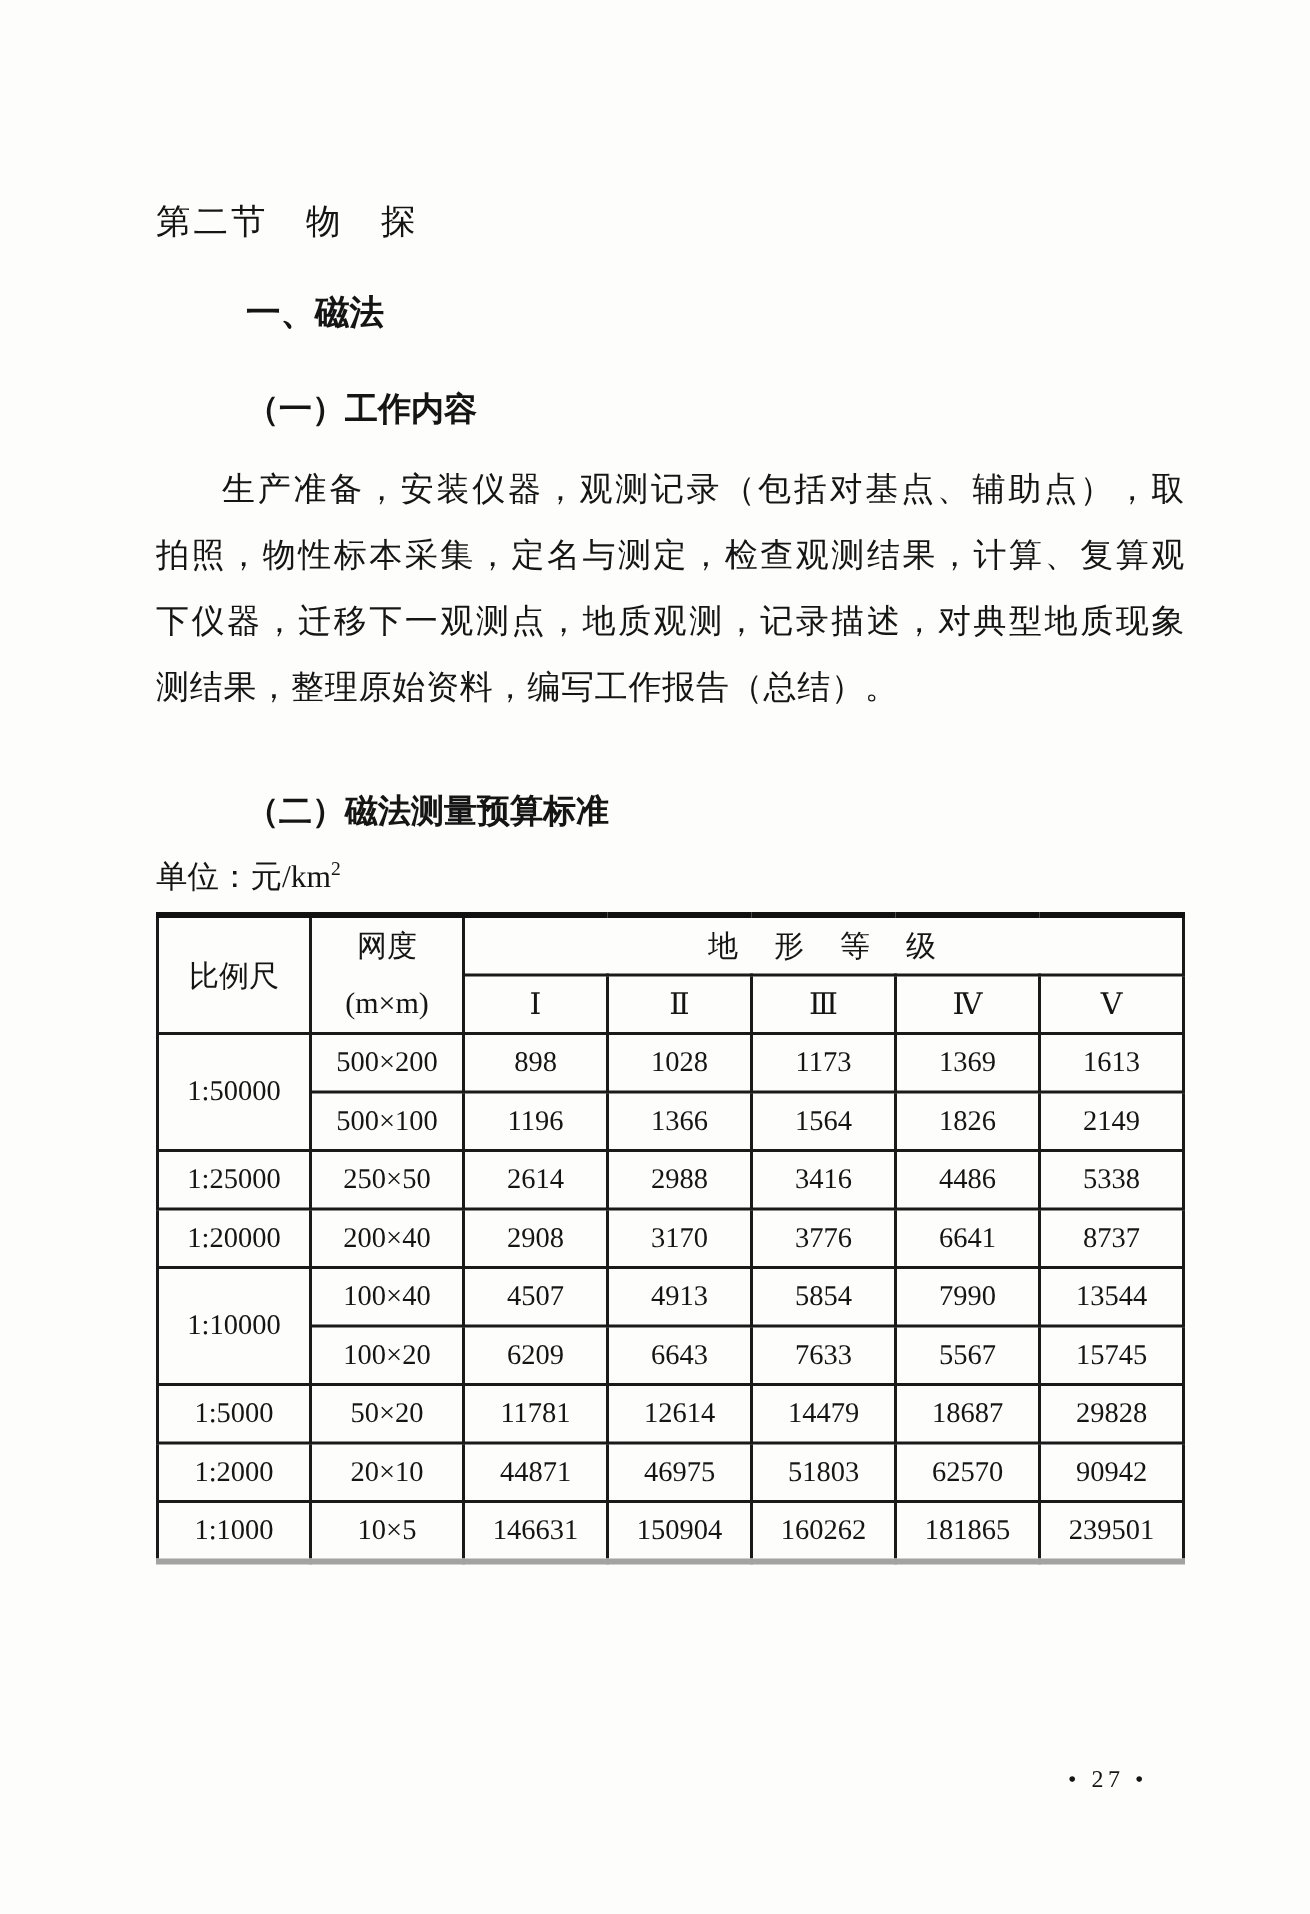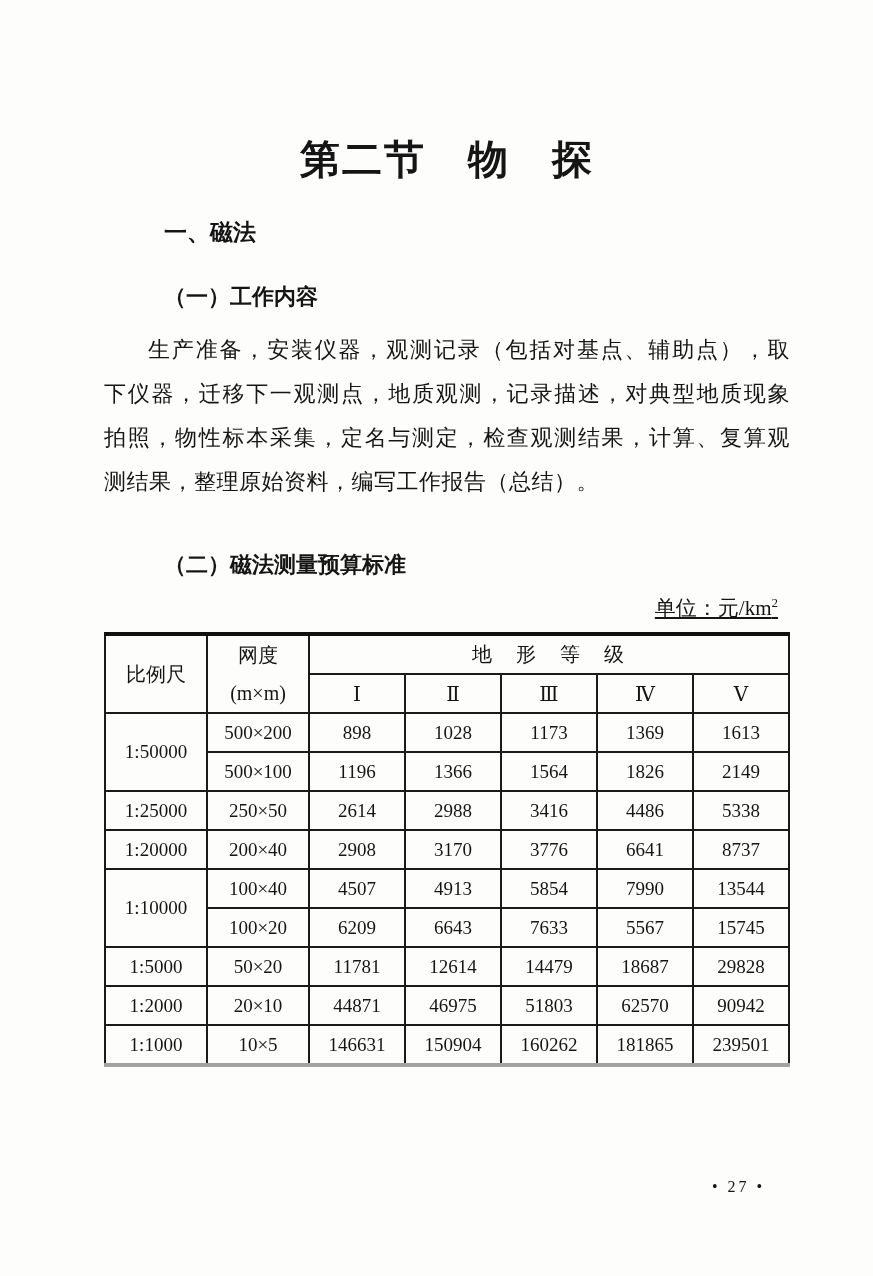--- a/index.html
+++ b/index.html
@@ -18,23 +18,22 @@
     background: #fdfdfc;
   }
   .content {
     position: absolute;
     left: 104px;
     width: 686px;
     top: 0;
   }
   .doc-title {
     margin-top: 132px;
-    text-align: center;
-    font-size: 40px;
-    font-weight: bold;
+    font-size: 23px;
+    font-weight: normal;
     letter-spacing: 2px;
   }
   .section-heading {
     margin-top: 30px;
     margin-left: 60px;
     font-size: 23px;
     font-weight: bold;
   }
   .sub-heading {
     margin-top: 34px;
@@ -52,24 +51,23 @@
   .para-line.first { text-indent: 2em; }
   .para-line.last { text-align-last: left; }
   .sub-heading-2 {
     margin-top: 46px;
     margin-left: 60px;
     font-size: 22px;
     font-weight: bold;
   }
   .unit-line {
     margin-top: 14px;
-    text-align: right;
+    text-align: left;
     padding-right: 12px;
     font-size: 21px;
-    text-decoration: underline;
   }
   .unit-line sup { font-size: 13px; }
   table.budget {
     margin-top: 10px;
     border-collapse: collapse;
     width: 686px;
     table-layout: fixed;
     font-size: 19px;
   }
   table.budget th, table.budget td {
@@ -101,22 +99,22 @@
   <div class="content">
 
     <div class="doc-title">第二节　物　探</div>
 
     <div class="section-heading">一、磁法</div>
 
     <div class="sub-heading">（一）工作内容</div>
 
     <div class="paragraph">
       <div class="para-line first">生产准备，安装仪器，观测记录（包括对基点、辅助点），取</div>
+      <div class="para-line">拍照，物性标本采集，定名与测定，检查观测结果，计算、复算观</div>
       <div class="para-line">下仪器，迁移下一观测点，地质观测，记录描述，对典型地质现象</div>
-      <div class="para-line">拍照，物性标本采集，定名与测定，检查观测结果，计算、复算观</div>
       <div class="para-line last">测结果，整理原始资料，编写工作报告（总结）。</div>
     </div>
 
     <div class="sub-heading-2">（二）磁法测量预算标准</div>
 
     <div class="unit-line"><span>单位：元/km</span><sup>2</sup></div>
 
     <table class="budget">
       <thead>
         <tr>

